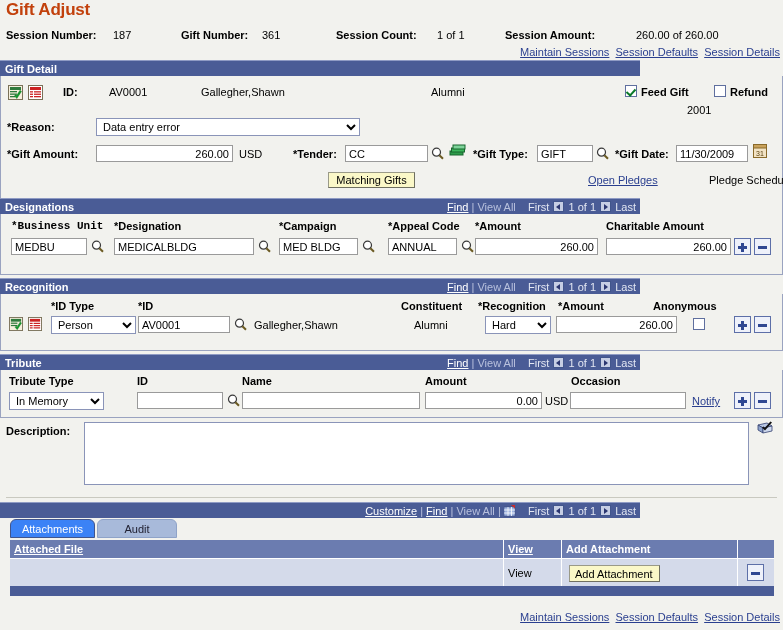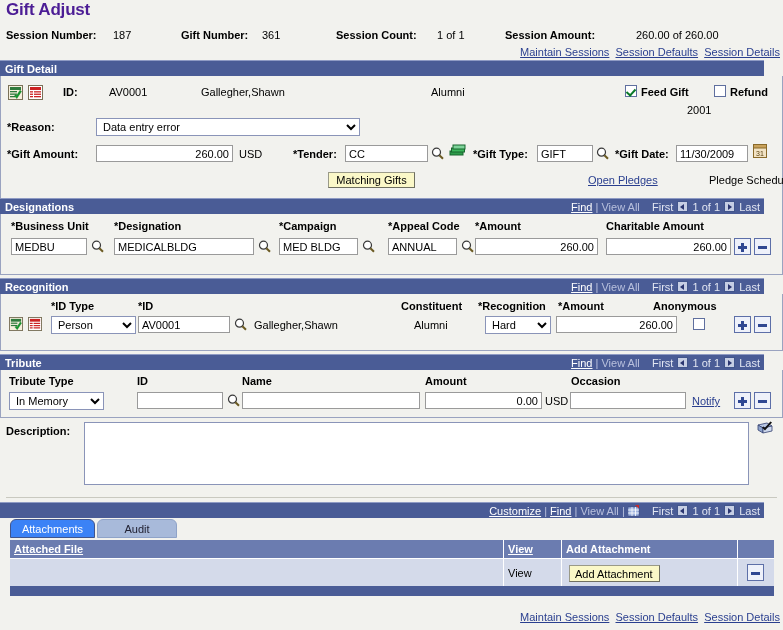--- a/index.html
+++ b/index.html
@@ -10,35 +10,35 @@
     font-family: "Liberation Sans", sans-serif;
     font-size: 11px;
     color: #000;
     overflow: hidden;
   }
   .page { position: relative; width: 783px; height: 630px; background:#f2f2ee; }
 
   
   .page-title {
     position:absolute; left:6px; top:0px;
-    font-size: 17px; font-weight: bold; color:#4c1d95;
+    font-size: 17px; font-weight: bold; color:#c2410c;
     letter-spacing:-0.2px;
   }
 
   
   .hdr-row { position:absolute; left:0; top:29px; width:783px; height:17px;text-decoration:underline; }
   .hdr-lbl { position:absolute; font-weight:bold; font-size:11px; white-space:nowrap; }
   .hdr-val { position:absolute; font-size:11px; white-space:nowrap; }
 
   .hdr-links { position:absolute; top:46px; right:3px; white-space:nowrap; }
   a.lnk { color:#2a3f8f; text-decoration:underline; font-size:11px; cursor:pointer; }
 
   
   .secbar {
-    position:absolute; left:0; width:764px; height:16px;
+    position:absolute; left:0; width:640px; height:16px;
     background:#4a5c96;
     color:#ffffff; font-weight:bold; font-size:11px;
     padding-left:5px; line-height:16px;
     border-top:1px solid #8f9bc4;
   }
   .secbar .nav {
     position:absolute; right:4px; top:0; height:16px; line-height:16px;
     font-weight:normal; white-space:nowrap;
   }
   .secbar .nav a { color:#ffffff; text-decoration:underline; }
@@ -265,21 +265,21 @@
       <span class="dim">View All</span>
       &nbsp;&nbsp;
       <span class="firstlast">First</span>
       <span class="navbtn prev"></span>
       <span class="firstlast">1 of 1</span>
       <span class="navbtn next"></span>
       <span class="firstlast">Last</span>
     </span>
   </div>
   <div class="panel" style="top:214px; height:61px;">
-    <span class="lbl" style="left:10px; top:6px;">*Business Unit</span>
+    <span class="lbl" style="left:10px; top:6px;font-family:Liberation Mono, monospace;">*Business Unit</span>
     <span class="lbl" style="left:113px; top:6px;">*Designation</span>
     <span class="lbl" style="left:278px; top:6px;">*Campaign</span>
     <span class="lbl" style="left:387px; top:6px;">*Appeal Code</span>
     <span class="lbl" style="left:474px; top:6px;">*Amount</span>
     <span class="lbl" style="left:605px; top:6px;">Charitable Amount</span>
 
     <input class="fld" style="left: 10px; top: 24px; width: 76px;" value="MEDBU">
     <span class="mag" style="left:90px; top:26px;">
       <svg width="13" height="13" viewBox="0 0 13 13">
           <circle cx="5.5" cy="5.2" r="4" fill="#fff" stroke="#3a3a3a" stroke-width="1.2"></circle>

